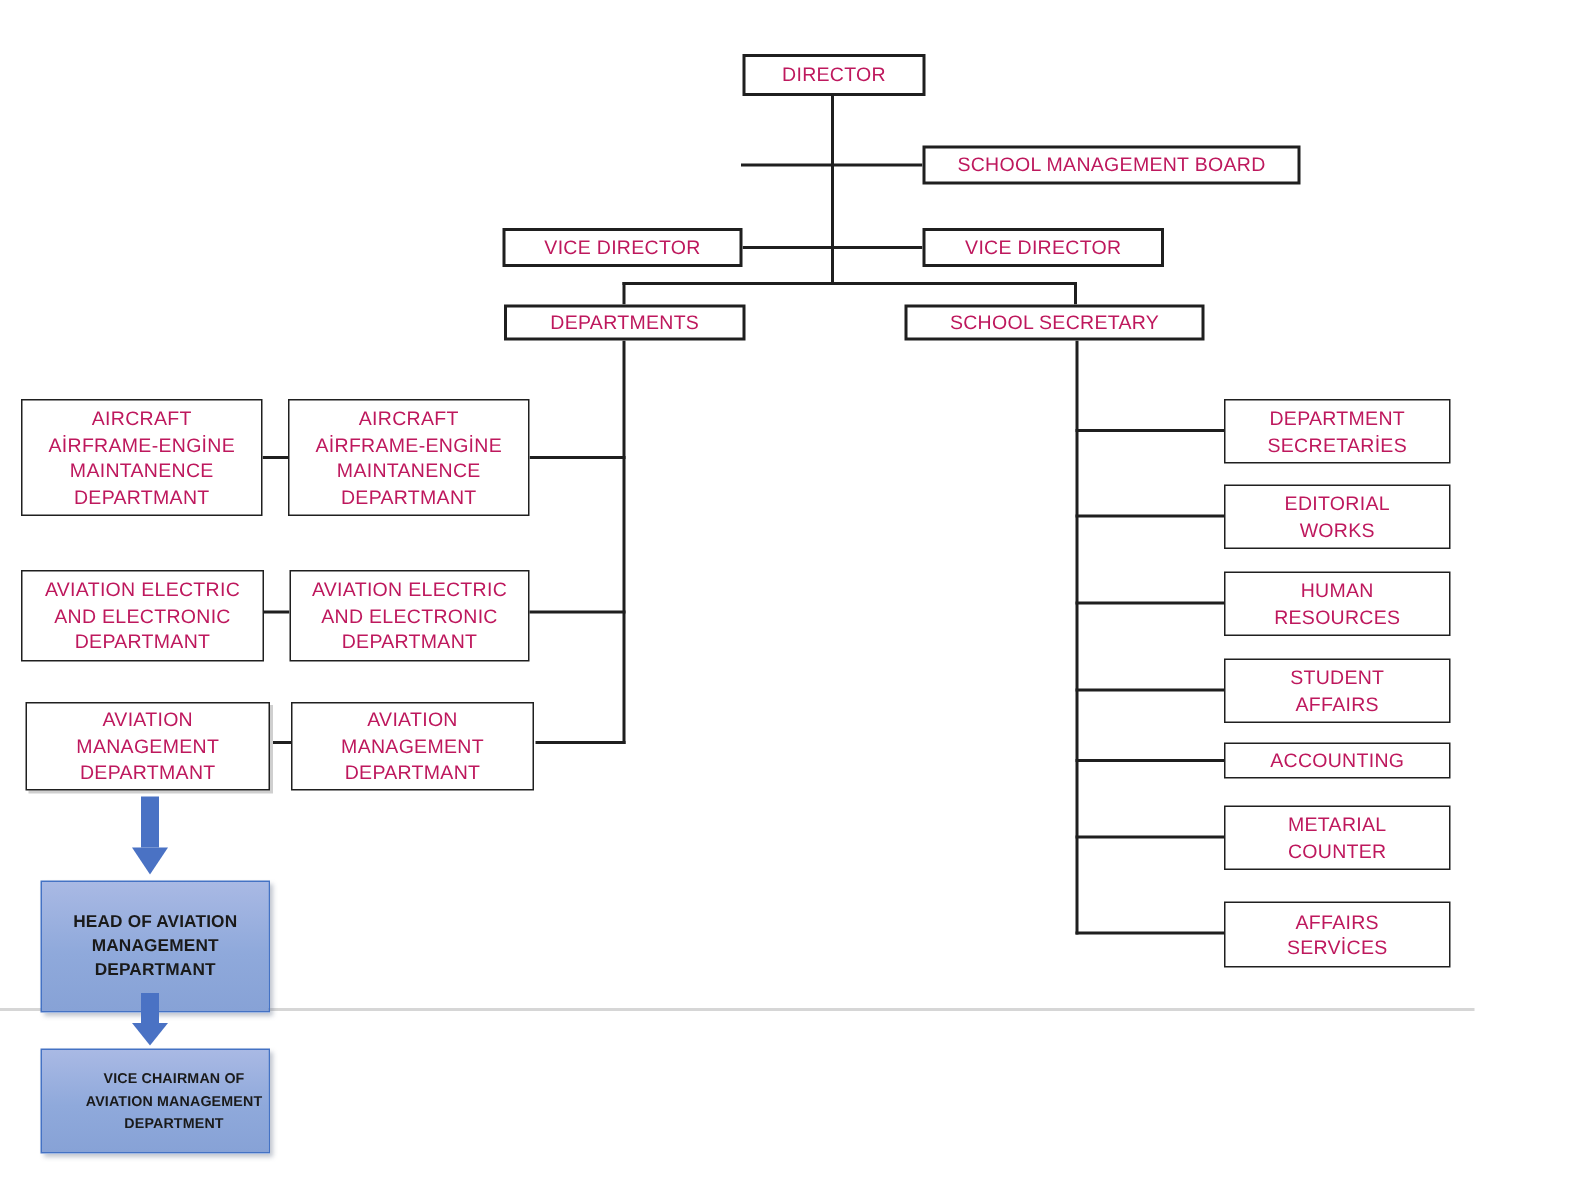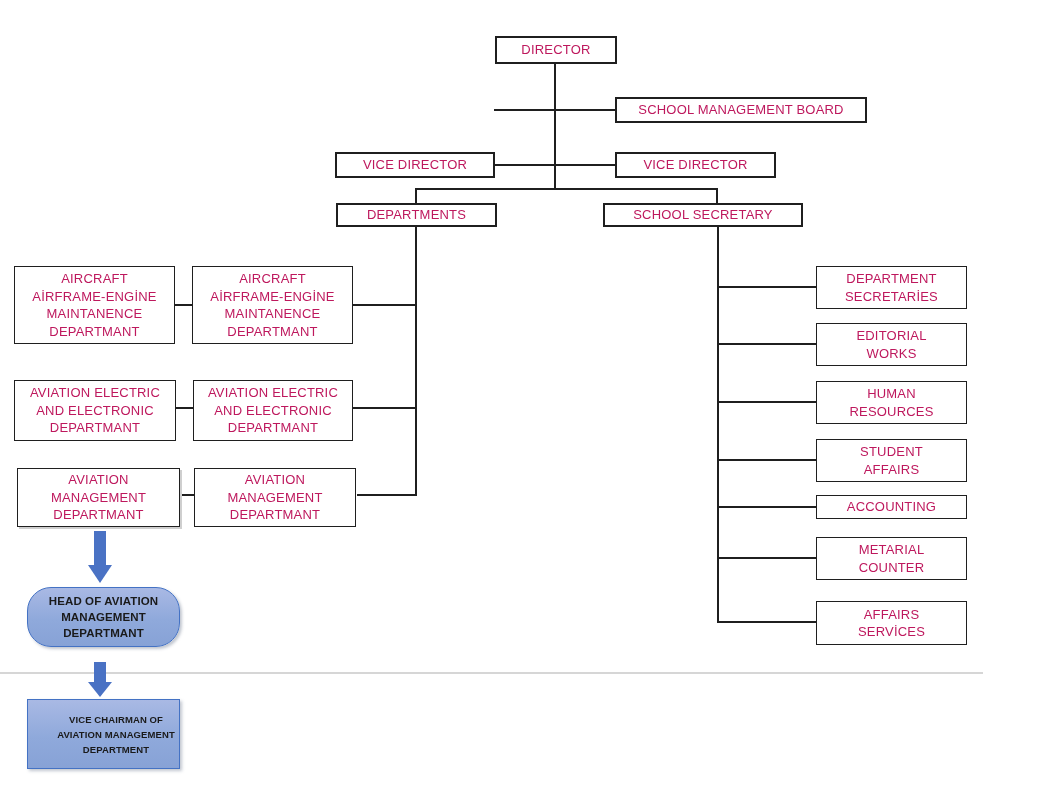--- a/index.html
+++ b/index.html
@@ -130,21 +130,21 @@
 AFFAIRS</div>
   <div class="node thin" style="left:816px;top:495px;width:151px;height:24px;">ACCOUNTING</div>
   <div class="node thin" style="left:816px;top:537px;width:151px;height:43px;">METARIAL
 COUNTER</div>
   <div class="node thin" style="left:816px;top:601px;width:151px;height:44px;">AFFAIRS
 SERVİCES</div>
 
   <div class="arrow-stem" style="left:94px;top:531px;width:12px;height:34px;"></div>
   <div class="arrow-head" style="left:88px;top:565px;"></div>
 
-  <div class="node blue" style="left:27px;top:587px;width:153px;height:60px;border-radius:24px;">HEAD OF AVIATION
+  <div class="node blue" style="left:27px;top:587px;width:153px;height:88px;">HEAD OF AVIATION
 MANAGEMENT
 DEPARTMANT</div>
 
   <div class="arrow-stem" style="left:94px;top:662px;width:12px;height:20px;"></div>
   <div class="arrow-head" style="left:88px;top:682px;border-top-width:15px;"></div>
 
   <div class="node blue small" style="left:27px;top:699px;width:153px;height:70px;">VICE CHAIRMAN OF
 AVIATION MANAGEMENT
 DEPARTMENT</div>
 

